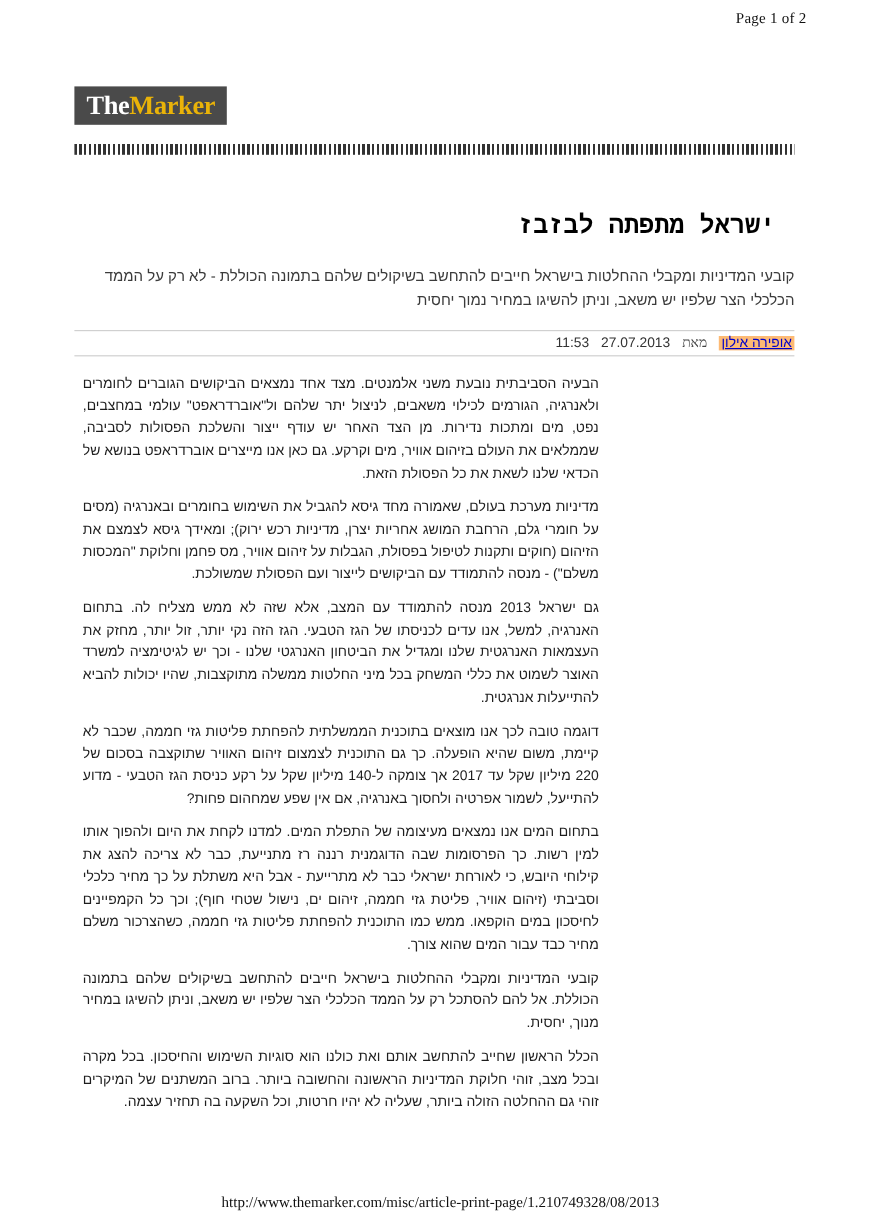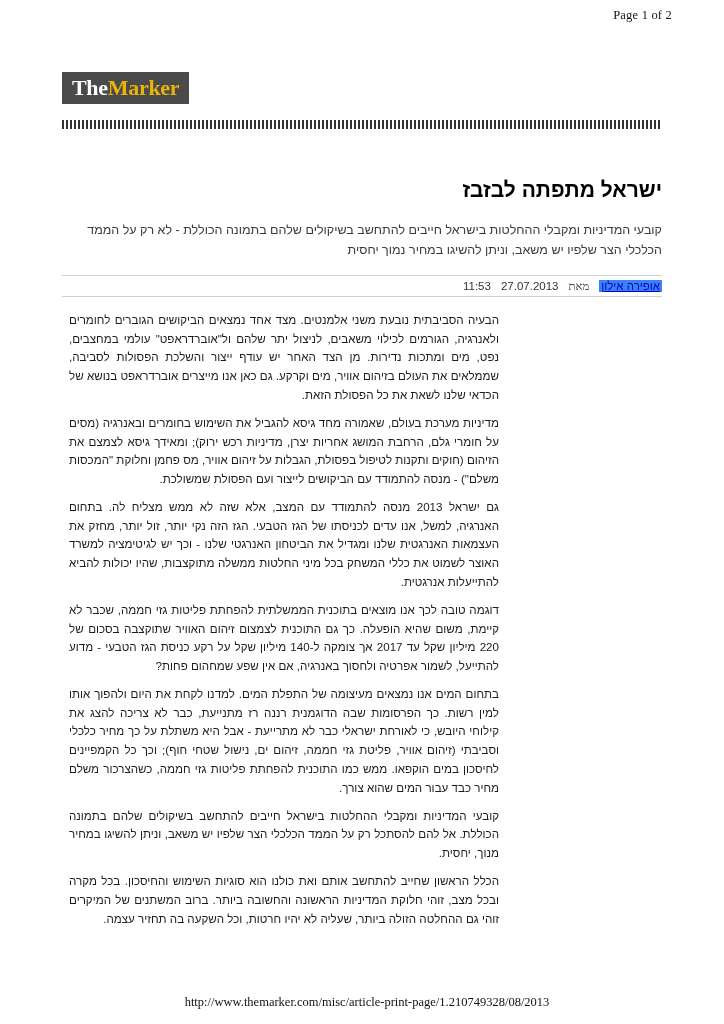--- a/index.html
+++ b/index.html
@@ -73,25 +73,25 @@
     );
   }
   .article {
     direction: rtl;
     text-align: right;
     margin-top: 44px;
     width: 600px;
     font-family: "Liberation Sans", sans-serif;
   }
   .headline {
-    font-family: Liberation Sans, sans-serif;
+    font-family: Liberation Mono, monospace;
     font-weight: bold;
     font-size: 21px;
     color: #000;
-    margin: 0 0 16px 0;
+    margin: 0 16px 16px 0;
     line-height: 1.3;
   }
   .standfirst {
     font-family: "Liberation Sans", sans-serif;
     font-size: 12.5px;
     color: #3b3b3b;
     line-height: 1.65;
     margin: 0 0 14px 0;
   }
   .byline-row {
@@ -103,21 +103,21 @@
     border-top: 1px solid #d0d0d0;
     border-bottom: 1px solid #d0d0d0;
     padding: 4px 0 4px 0;
     margin: 0 0 14px 0;
     width: 600px;
     box-sizing: border-box;
     direction: rtl;
   }
   .byline-spacer { flex: 1 1 auto; }
   .byline-author {
-    background: #3b82f6;
+    background: #fdba74;
     color: #0000cc;
     text-decoration: underline;
     font-size: 11.5px;
     font-family: "Liberation Sans", sans-serif;
     padding: 0 2px;
   }
   .byline-label {
     font-size: 11.5px;
     color: #444;
     font-family: Liberation Serif, serif;

